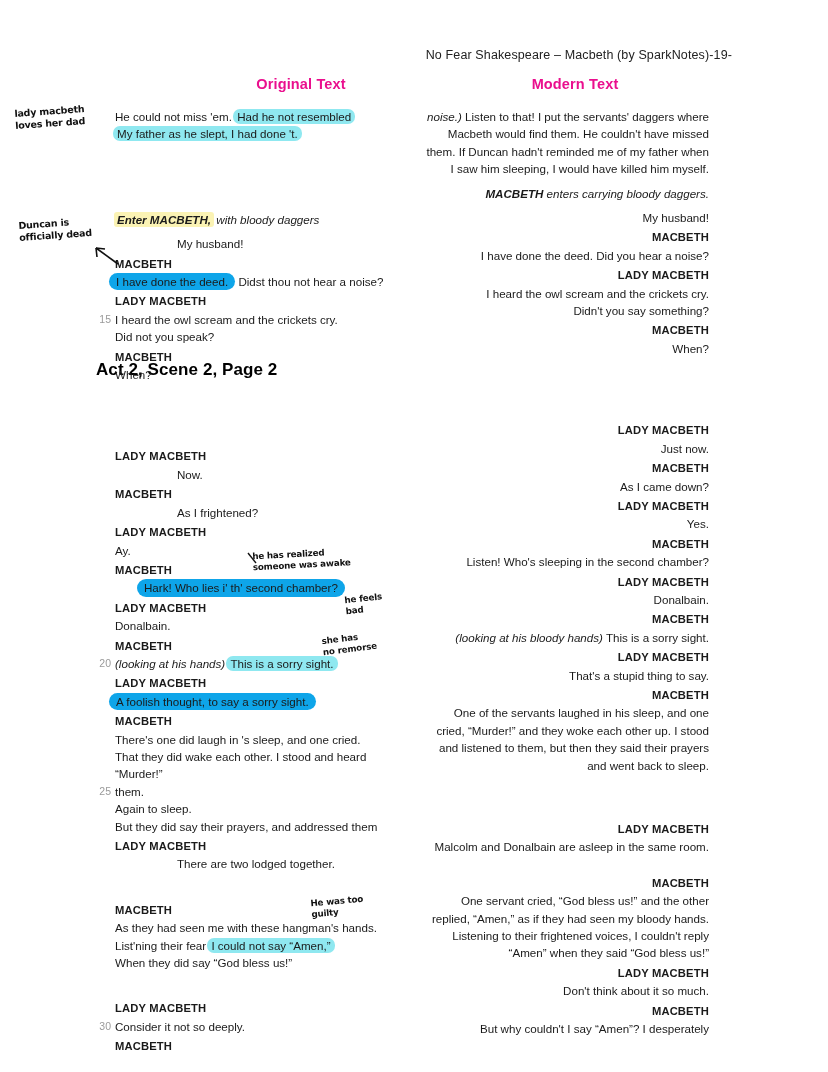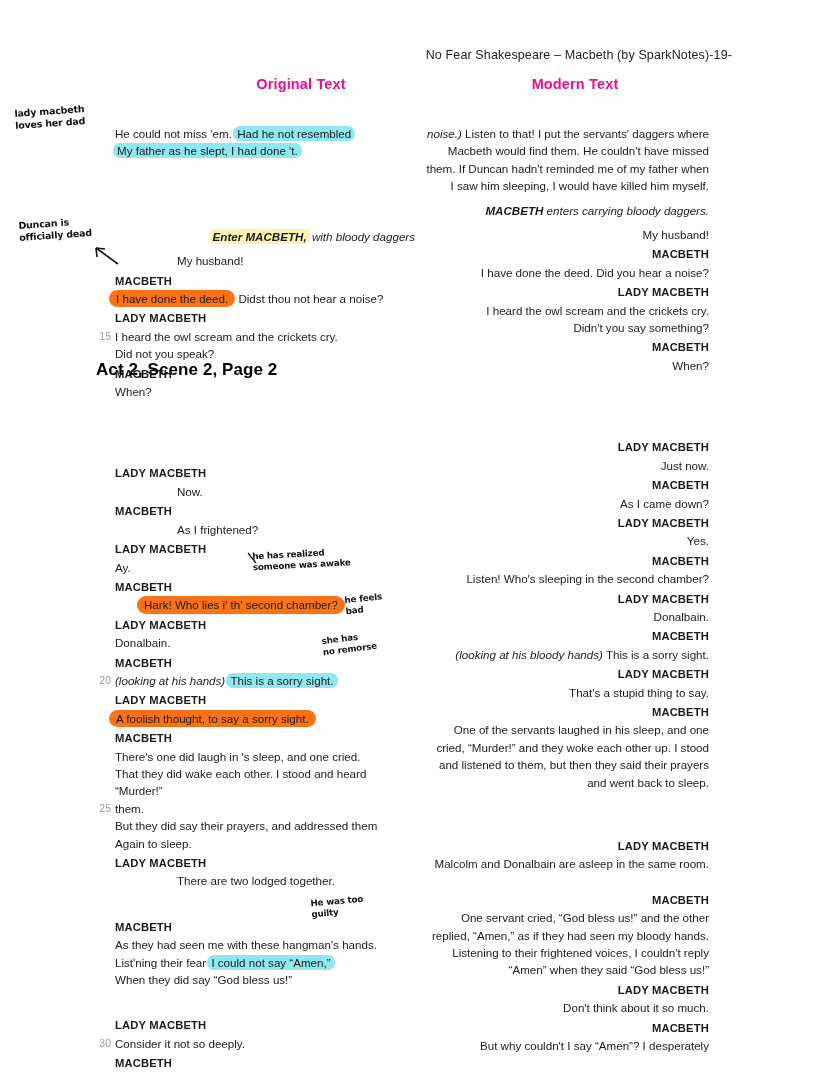--- a/index.html
+++ b/index.html
@@ -47,21 +47,20 @@
   
   .columns {
     position: absolute;
     top: 108px; left: 0; right: 0;
   }
   .col {
     position: absolute;
     top: 0;
     font-size: 11.6px;
     line-height: 17.4px;
-    margin-top: 17px;
   }
   .col.original { left: 115px; width: 300px; }
   .col.modern   { left: 424px; width: 285px; text-align: right; }
 
   .speaker {
     font-weight: bold;
     font-size: 11.2px;
     letter-spacing: 0.015em;
     margin-top: 3px;
   }
@@ -83,21 +82,21 @@
     -webkit-box-decoration-break: clone;
   }
   .hl-yellow {
     background: #fbf3b4;
     border-radius: 3px;
     padding: 1px 3px;
     margin: 0 -1px;
   }
   .hl-block {
     display: inline-block;
-    background: #f97316;
+    background: #0ea5e9;
     border-radius: 9px;
     padding: 0px 7px;
     margin-left: -6px;
   }
 
   
   .lnum {
     position: absolute;
     left: -22px;
     font-size: 10.5px;
@@ -159,21 +158,21 @@
 
   <div class="col original">
 
     <div class="line"><span>He could not miss 'em. </span><span class="hl-cyan">Had he not resembled</span></div>
     <div class="line"><span class="hl-cyan">My father as he slept, I had done 't.</span></div>
 
     <div class="gap-lg"></div>
       <div class="gap-lg"></div>
       <div style="height:16px"></div>
 
-    <div class="line stage" style="text-align:right;padding-right:0"><span class="hl-yellow"><b>Enter MACBETH,</b></span><span> with bloody daggers</span></div>
+    <div class="line stage" style="text-align:left;padding-right:0"><span class="hl-yellow"><b>Enter MACBETH,</b></span><span> with bloody daggers</span></div>
 
     <div class="gap-sm"></div>
 
     <div class="line indent">My husband!</div>
     <div class="speaker">MACBETH</div>
     <div class="line"><span class="hl-block">I have done the deed.</span><span> Didst thou not hear a noise?</span></div>
     <div class="speaker">LADY MACBETH</div>
     <div class="line"><span class="lnum">15</span><span>I heard the owl scream and the crickets cry.</span></div>
     <div class="line">Did not you speak?</div>
     <div class="speaker">MACBETH</div>
@@ -193,22 +192,22 @@
     <div class="line">Donalbain.</div>
     <div class="speaker">MACBETH</div>
     <div class="line"><span class="lnum">20</span><span class="stage">(looking at his hands)</span><span> </span><span class="hl-cyan">This is a sorry sight.</span></div>
     <div class="speaker">LADY MACBETH</div>
     <div class="line"><span class="hl-block">A foolish thought, to say a sorry sight.</span></div>
     <div class="speaker">MACBETH</div>
     <div class="line">There's one did laugh in 's sleep, and one cried.</div>
     <div class="line">That they did wake each other. I stood and heard</div>
     <div class="line">“Murder!”</div>
     <div class="line"><span class="lnum">25</span><span>them.</span></div>
+    <div class="line">Again to sleep.</div>
     <div class="line">But they did say their prayers, and addressed them</div>
-    <div class="line">Again to sleep.</div>
     <div class="speaker">LADY MACBETH</div>
     <div class="line indent">There are two lodged together.</div>
 
     <div class="gap-lg"></div>
 
     <div class="speaker">MACBETH</div>
     <div class="line">As they had seen me with these hangman's hands.</div>
     <div class="line"><span>List'ning their fear </span><span class="hl-cyan">I could not say “Amen,”</span></div>
     <div class="line">When they did say “God bless us!”</div>
 

